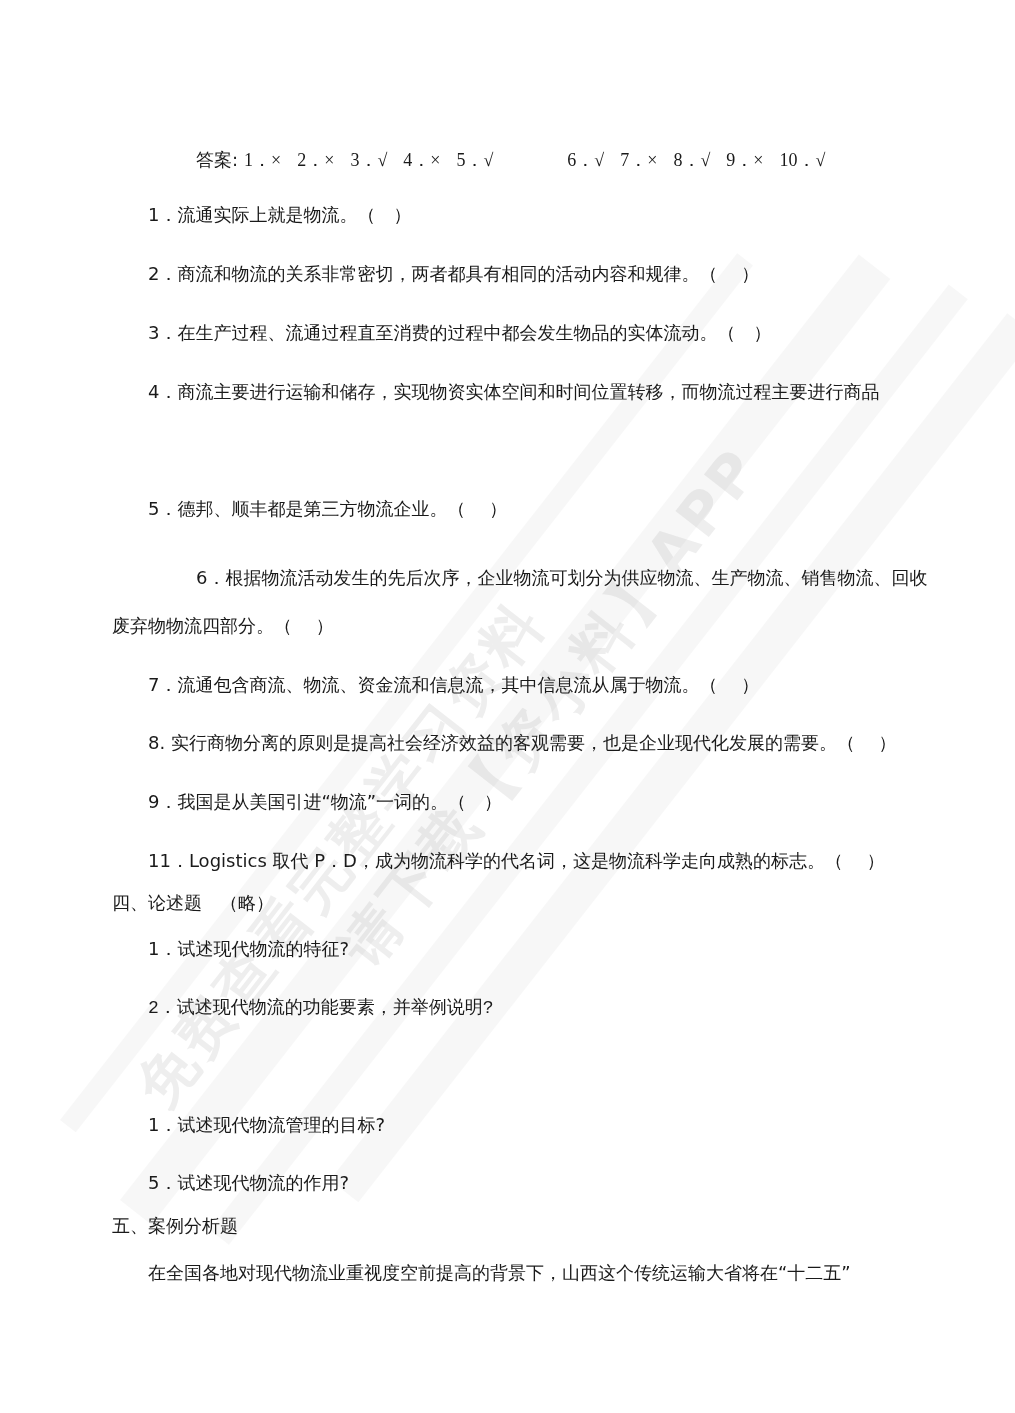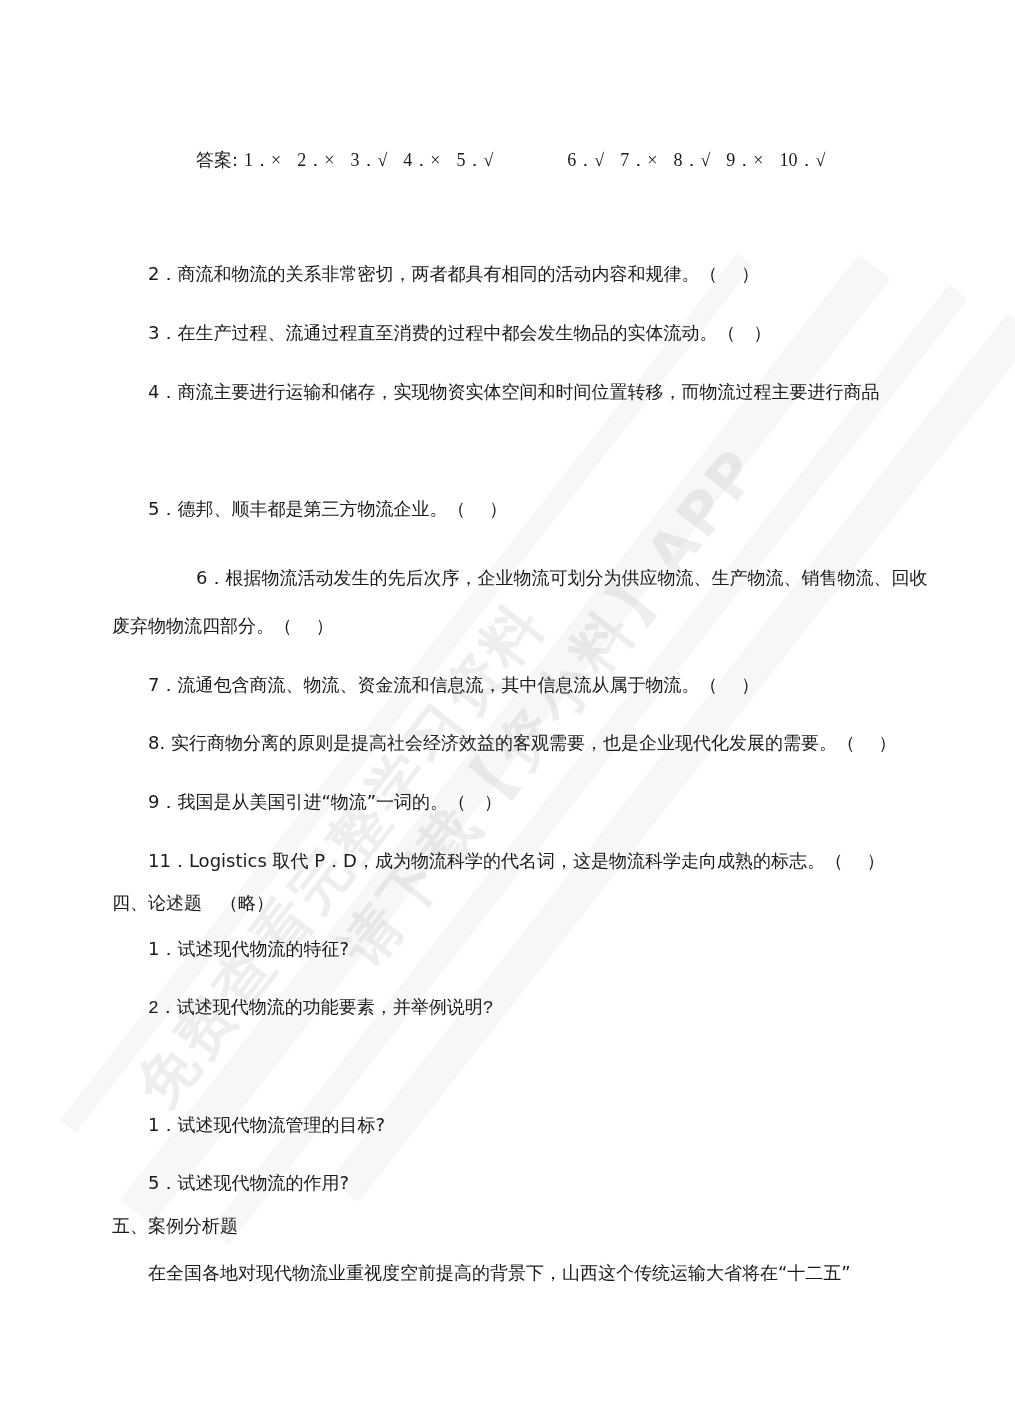--- a/index.html
+++ b/index.html
@@ -88,20 +88,21 @@
     <span class="item">4．×</span>
     <span class="item">5．√</span>
     <span class="gap"></span>
     <span class="item">6．√</span>
     <span class="item">7．×</span>
     <span class="item">8．√</span>
     <span class="item">9．×</span>
     <span class="item">10．√</span>
   </div>
 
+  <div class="line indent" style="top:203px;">1．流通实际上就是物流。（　）</div>
   <div class="line indent" style="top:262px;">2．商流和物流的关系非常密切，两者都具有相同的活动内容和规律。（　 ）</div>
   <div class="line indent" style="top:321px;">3．在生产过程、流通过程直至消费的过程中都会发生物品的实体流动。（　）</div>
   <div class="line indent" style="top:380px;">4．商流主要进行运输和储存，实现物资实体空间和时间位置转移，而物流过程主要进行商品</div>
   <div class="line indent" style="top:497px;">5．德邦、顺丰都是第三方物流企业。（　 ）</div>
   <div class="line indent" style="top:566px;margin-left:48px;">6．根据物流活动发生的先后次序，企业物流可划分为供应物流、生产物流、销售物流、回收</div>
   <div class="line flush" style="top:614px;">废弃物物流四部分。（　 ）</div>
   <div class="line indent" style="top:673px;">7．流通包含商流、物流、资金流和信息流，其中信息流从属于物流。（　 ）</div>
   <div class="line indent" style="top:731px;">8. 实行商物分离的原则是提高社会经济效益的客观需要，也是企业现代化发展的需要。（　 ）</div>
   <div class="line indent" style="top:790px;">9．我国是从美国引进“物流”一词的。（　）</div>
   <div class="line indent" style="top:849px;">11．Logistics 取代 P．D，成为物流科学的代名词，这是物流科学走向成熟的标志。（　 ）</div>

